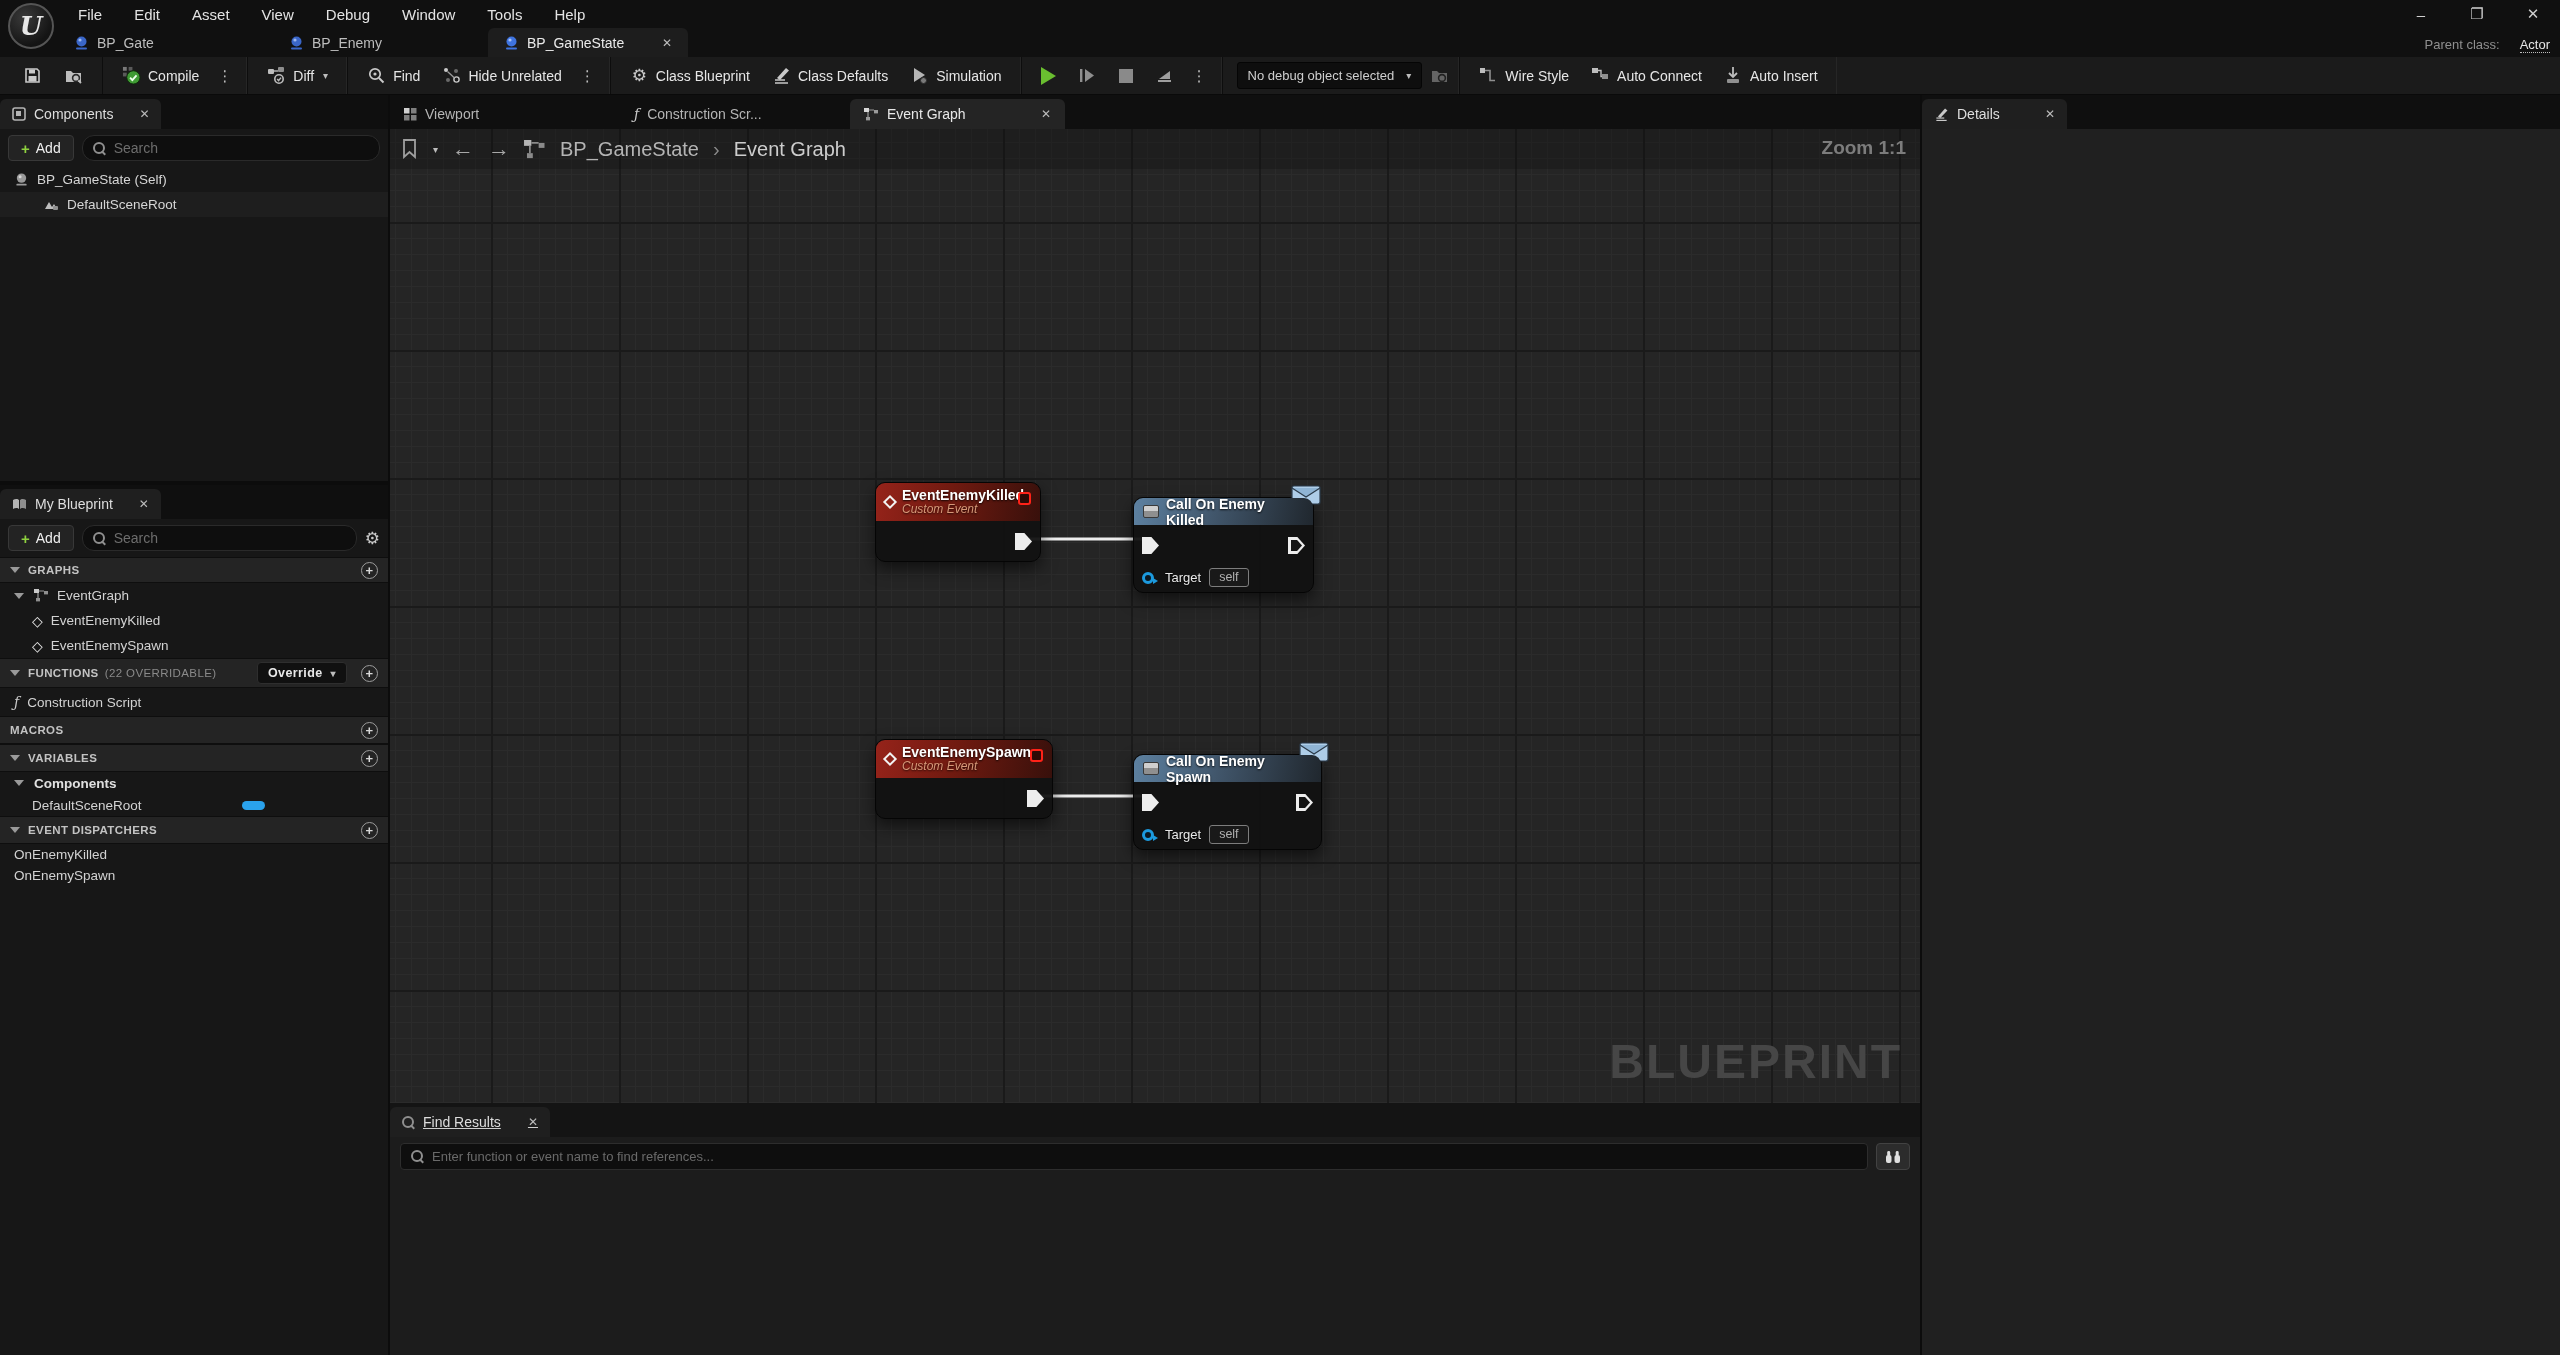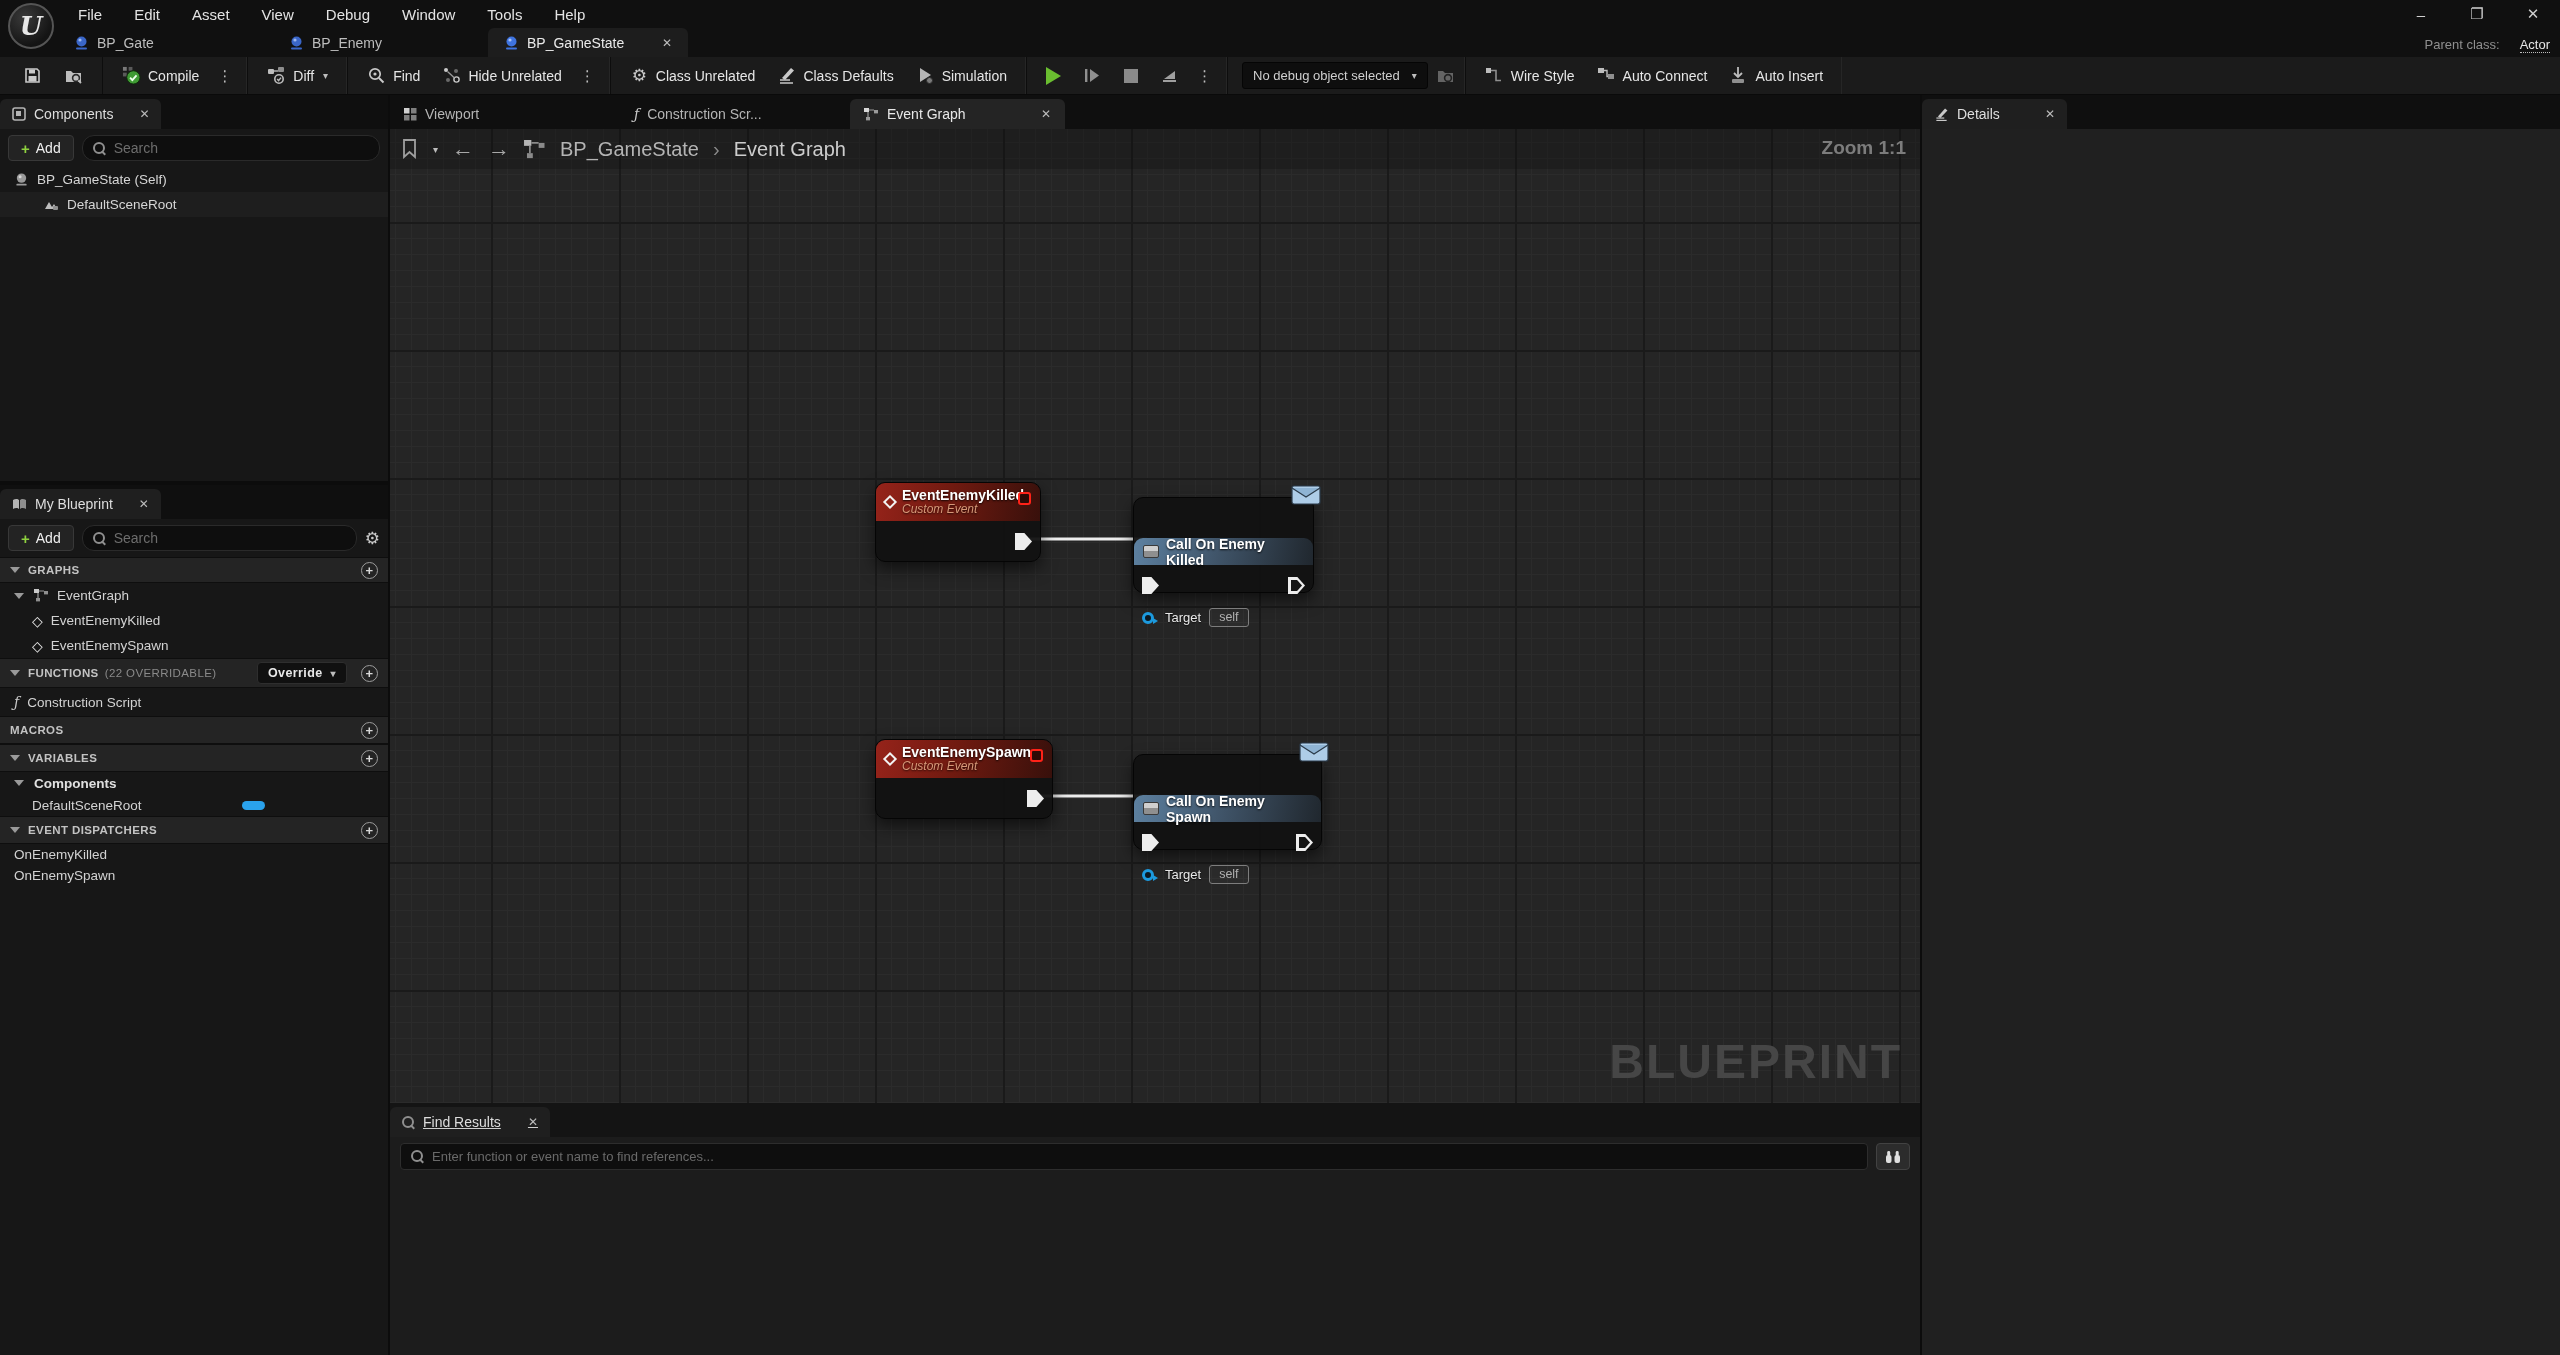--- a/index.html
+++ b/index.html
@@ -108,21 +108,21 @@
   .crumb-sep{font-size:20px;color:#8a8a8a;}
   .crumb-cur{font-size:20px;color:#cdcdcd;}
   .zoom-label{position:absolute;right:14px;top:8px;font-size:19px;font-weight:bold;color:#7c7c7c;}
   .watermark{position:absolute;right:18px;bottom:14px;font-size:48px;font-weight:bold;color:#464646;letter-spacing:2px;}
 
   
   .node{position:absolute;border-radius:10px;background:rgba(17,17,17,0.95);border:1px solid #050505;
     box-shadow:0 7px 16px rgba(0,0,0,0.55);}
   .node-header{display:flex;align-items:center;gap:7px;padding:0 10px 0 9px;position:relative;border-radius:9px 9px 0 0;}
   .node.event .node-header{height:38px;background:linear-gradient(100deg,#96231a 0%,#701a10 45%,#38100b 100%);}
-  .node.call .node-header{height:27px;background:linear-gradient(100deg,#5d81a1 0%,#41566b 45%,#20272e 100%);margin-top:40px;}
+  .node.call .node-header{height:27px;background:linear-gradient(100deg,#5d81a1 0%,#41566b 45%,#20272e 100%);}
   .ev-titles{display:flex;flex-direction:column;line-height:1.15;}
   .ev-title{font-size:14px;font-weight:bold;color:#fff;text-shadow:0 1px 2px rgba(0,0,0,.85);}
   .ev-sub{font-size:12px;font-style:italic;color:#d79878;text-shadow:0 1px 2px rgba(0,0,0,.7);}
   .call-title{font-size:14px;font-weight:bold;color:#fff;text-shadow:0 1px 2px rgba(0,0,0,.85);}
   .node-diamond{width:10px;height:10px;border:2px solid #f2f2f2;transform:rotate(45deg);background:transparent;flex:0 0 auto;}
   .fn-box-icon{width:16px;height:13px;border-radius:2px;background:linear-gradient(#cfcfcf 0 45%,#8f8f8f 45% 100%);border:1px solid #3a3a3a;flex:0 0 auto;}
   .delegate-pin{position:absolute;right:9px;top:9px;width:13px;height:13px;border:2.5px solid #ff2218;border-radius:3px;background:#2d0a06;}
   .exec-pin{width:17px;height:17px;background:#ededed;clip-path:polygon(0 0,55% 0,100% 50%,55% 100%,0 100%);position:relative;}
   .exec-pin.hollow::after{content:"";position:absolute;left:3px;top:3px;right:3px;bottom:3px;background:#141414;
     clip-path:polygon(0 0,55% 0,100% 50%,55% 100%,0 100%);}
@@ -267,21 +267,21 @@
             <circle cx="14.5" cy="13.5" r="2.6" fill="none" stroke="#c9c9c9" stroke-width="1.4"></circle>
             <path d="M5.5 5.5l7 6.5" stroke="#9a9a9a" stroke-width="1.3"></path>
           </svg>
         <span>Hide Unrelated</span>
       </span>
       <span class="kebab">⋮</span>
     </div>
     <div class="tgroup">
       <span class="tbtn">
         <span class="ticon gear-glyph">⚙</span>
-        <span>Class Unrelated</span>
+        <span>Class Blueprint</span>
       </span>
       <span class="tbtn">
         <svg class="ticon" viewBox="0 0 19 19">
             <path d="M3 14h10" stroke="#c9c9c9" stroke-width="1.5"></path>
             <path d="M3 17h13" stroke="#c9c9c9" stroke-width="1.5"></path>
             <path d="M5 12L14 2l3 2.4L8 14z" fill="#c9c9c9"></path>
           </svg>
         <span>Class Defaults</span>
       </span>
       <span class="tbtn">

